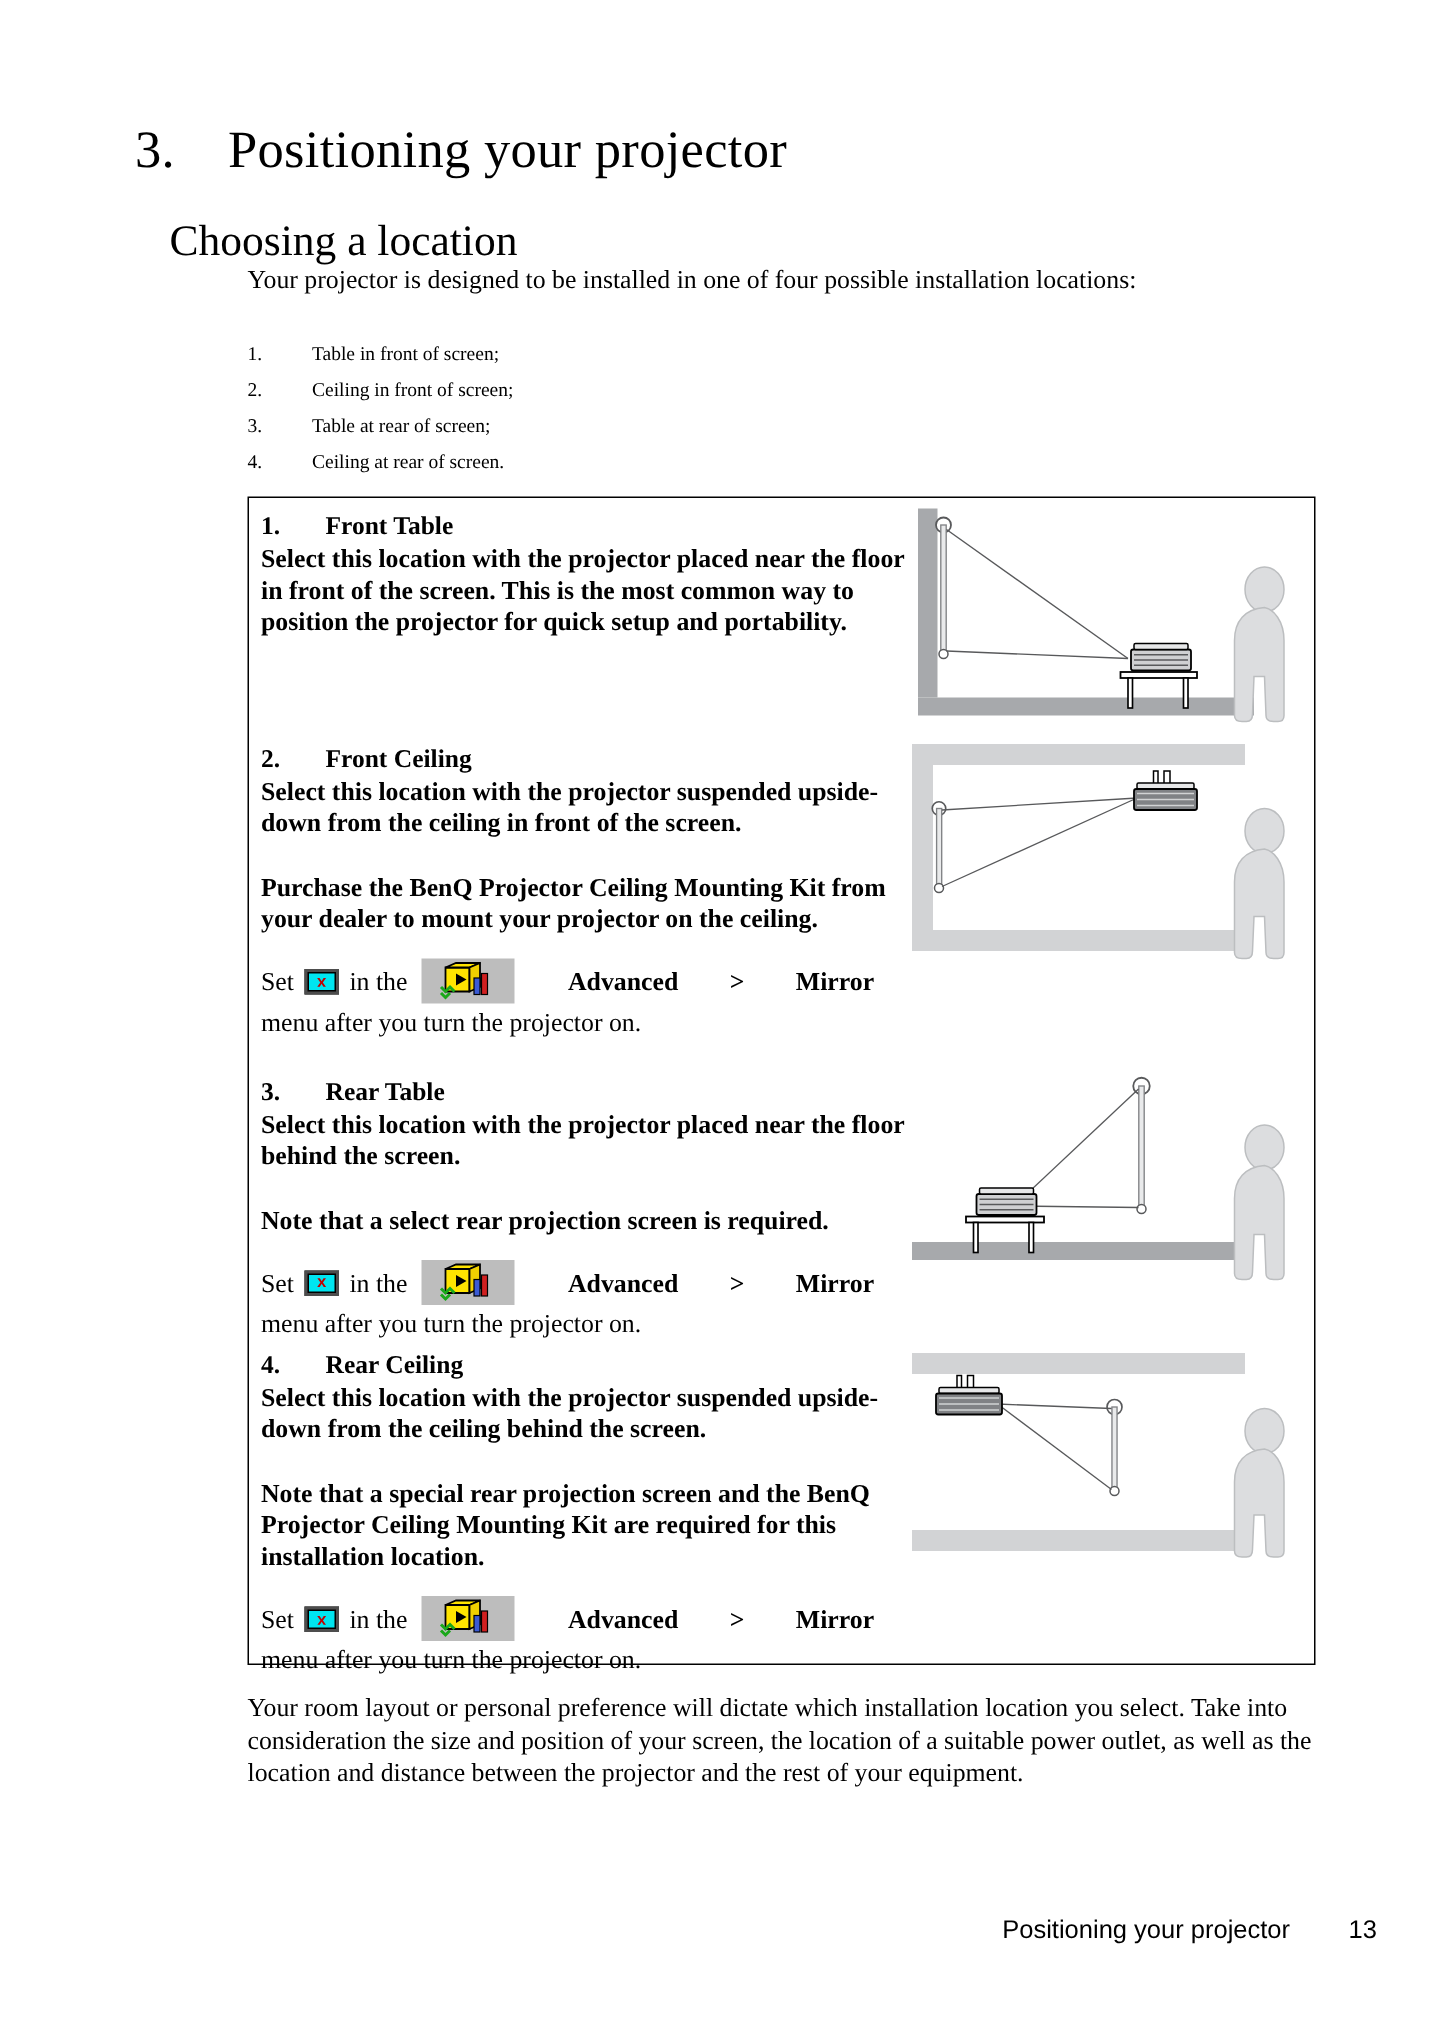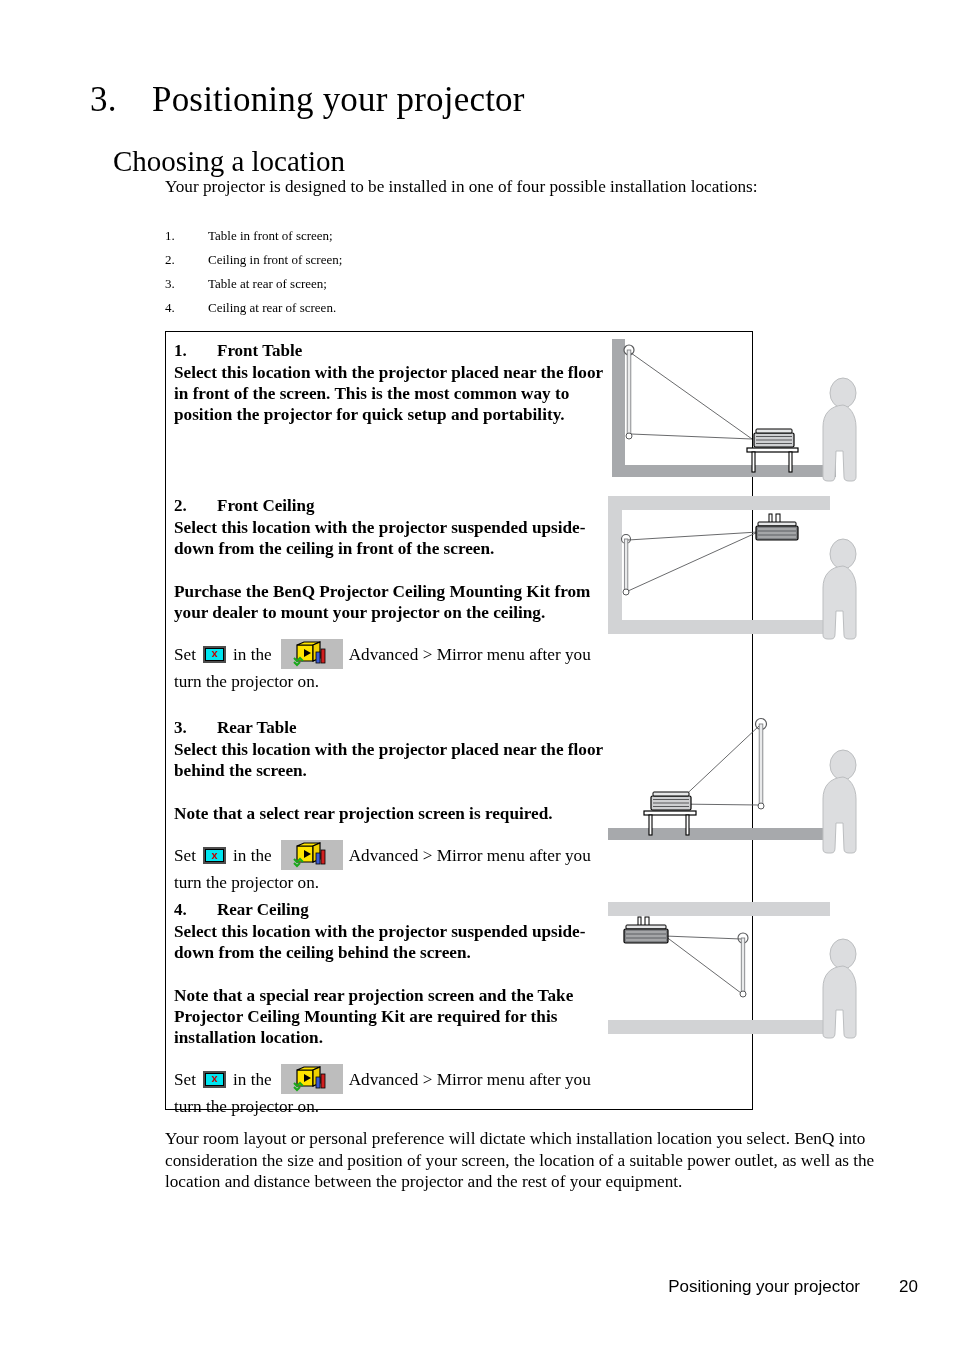--- a/index.html
+++ b/index.html
@@ -63,21 +63,21 @@
     line-height: 24px;
   }
   .loc-list .row { display: block; white-space: nowrap; }
   .loc-list .row .n { display: inline-block; width: 43px; }
 
   
   .box {
     position: absolute;
     left: 165px;
     top: 331px;
-    width: 588px;
+    width: 712px;
     height: 779px;
     border: 1.6px solid #000000;
     box-sizing: border-box;
   }
 
   .box-inner { position: absolute; left: 0; top: 0; right: 0; bottom: 0; }
 
   
   .entry {
     position: absolute;
@@ -142,21 +142,21 @@
     width: 62px;
     height: 30px;
     vertical-align: -9px;
     margin: 0 6px 0 9px;
     background: #bdbdbd;
     position: relative;
     overflow: hidden;
   }
   .adv-btn svg { position: absolute; left: 12px; top: 2px; }
 
-  .bold { font-weight: normal; }
+  .bold { font-weight: bold; margin-left: 30px; }
 
   
   .diagram {
     position: absolute;
     overflow: hidden;
   }
 
   
   .closing {
     position: absolute;
@@ -250,21 +250,21 @@
                 <rect x="28" y="8" width="4" height="14" fill="#d02020" stroke="#000" stroke-width="0.8"></rect>
                 <path d="M1 17 l3 3 l3 -3 l3 3" stroke="#1aa81a" stroke-width="2" fill="none"></path>
                 <path d="M1 21 l3 3 l3 -3" stroke="#1aa81a" stroke-width="2" fill="none"></path>
               </svg></span><span class="bold">Advanced</span> <span class="bold">&gt;</span> <span class="bold">Mirror</span> <span>menu after</span> <span>you turn the projector on.</span>
         </div>
       </div>
 
       <div class="entry" style="top:567px;">
         <span class="title"><span class="n">4.</span><span>Rear Ceiling</span></span>
         <p>Select this location with the projector suspended upside-down from the ceiling behind the screen.</p>
-        <p>Note that a special rear projection screen and the Take Projector Ceiling Mounting Kit are required for this installation location.</p>
+        <p>Note that a special rear projection screen and the BenQ Projector Ceiling Mounting Kit are required for this installation location.</p>
         <div class="setline">
           <span class="seg">Set</span><span class="mirror-icon flip-hv"><span class="face"></span><span class="glyph">x</span></span><span class="seg">in the</span><span class="adv-btn"><svg width="38" height="26" viewBox="0 0 38 26">
                 <path d="M4 4 L20 4 L20 20 L4 20 Z" fill="#ffe400" stroke="#000" stroke-width="1.2"></path>
                 <path d="M4 4 L11 1 L27 1 L20 4 Z" fill="#ffe400" stroke="#000" stroke-width="1.2"></path>
                 <path d="M20 4 L27 1 L27 17 L20 20 Z" fill="#f0d000" stroke="#000" stroke-width="1.2"></path>
                 <path d="M11 8 L18 12 L11 16 Z" fill="#000"></path>
                 <rect x="23" y="11" width="4" height="11" fill="#3b5bd4" stroke="#000" stroke-width="0.8"></rect>
                 <rect x="28" y="8" width="4" height="14" fill="#d02020" stroke="#000" stroke-width="0.8"></rect>
                 <path d="M1 17 l3 3 l3 -3 l3 3" stroke="#1aa81a" stroke-width="2" fill="none"></path>
                 <path d="M1 21 l3 3 l3 -3" stroke="#1aa81a" stroke-width="2" fill="none"></path>
@@ -392,20 +392,20 @@
           <g fill="#dcdddf" stroke="#bcbec0" stroke-width="1">
             <ellipse cx="245" cy="60" rx="13" ry="15"></ellipse>
             <path d="M245 72 c-13 1 -20 9 -20 22 l0 46 c0 3 2 4 5 4 l3 0 c3 0 4 -2 4 -5 l1 -23 l7 0 l1 24 c0 3 2 4 5 4 l3 0 c3 0 4 -2 4 -4 l0 -46 c0 -13 -7 -21 -13 -22 Z"></path>
           </g>
         </svg>
       </div>
 
     </div>
   </div>
 
-  <div class="closing">Your room layout or personal preference will dictate which installation location you select. BenQ into consideration the size and position of your screen, the location of a suitable power outlet, as well as the location and distance between the projector and the rest of your equipment.</div>
+  <div class="closing">Your room layout or personal preference will dictate which installation location you select. Take into consideration the size and position of your screen, the location of a suitable power outlet, as well as the location and distance between the projector and the rest of your equipment.</div>
 
   <div class="footer">
     <span class="f-title">Positioning your projector</span>
-    <span class="f-page">20</span>
+    <span class="f-page">13</span>
   </div>
 
 </div>
 
 </body></html>

